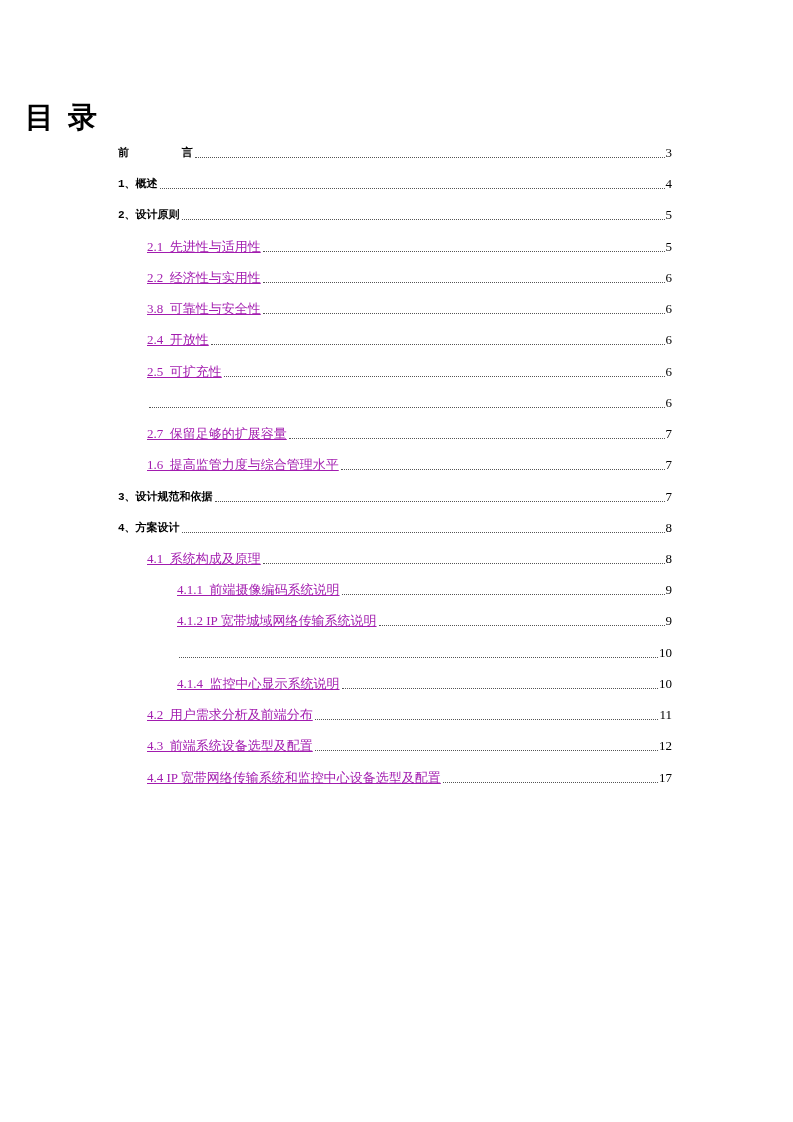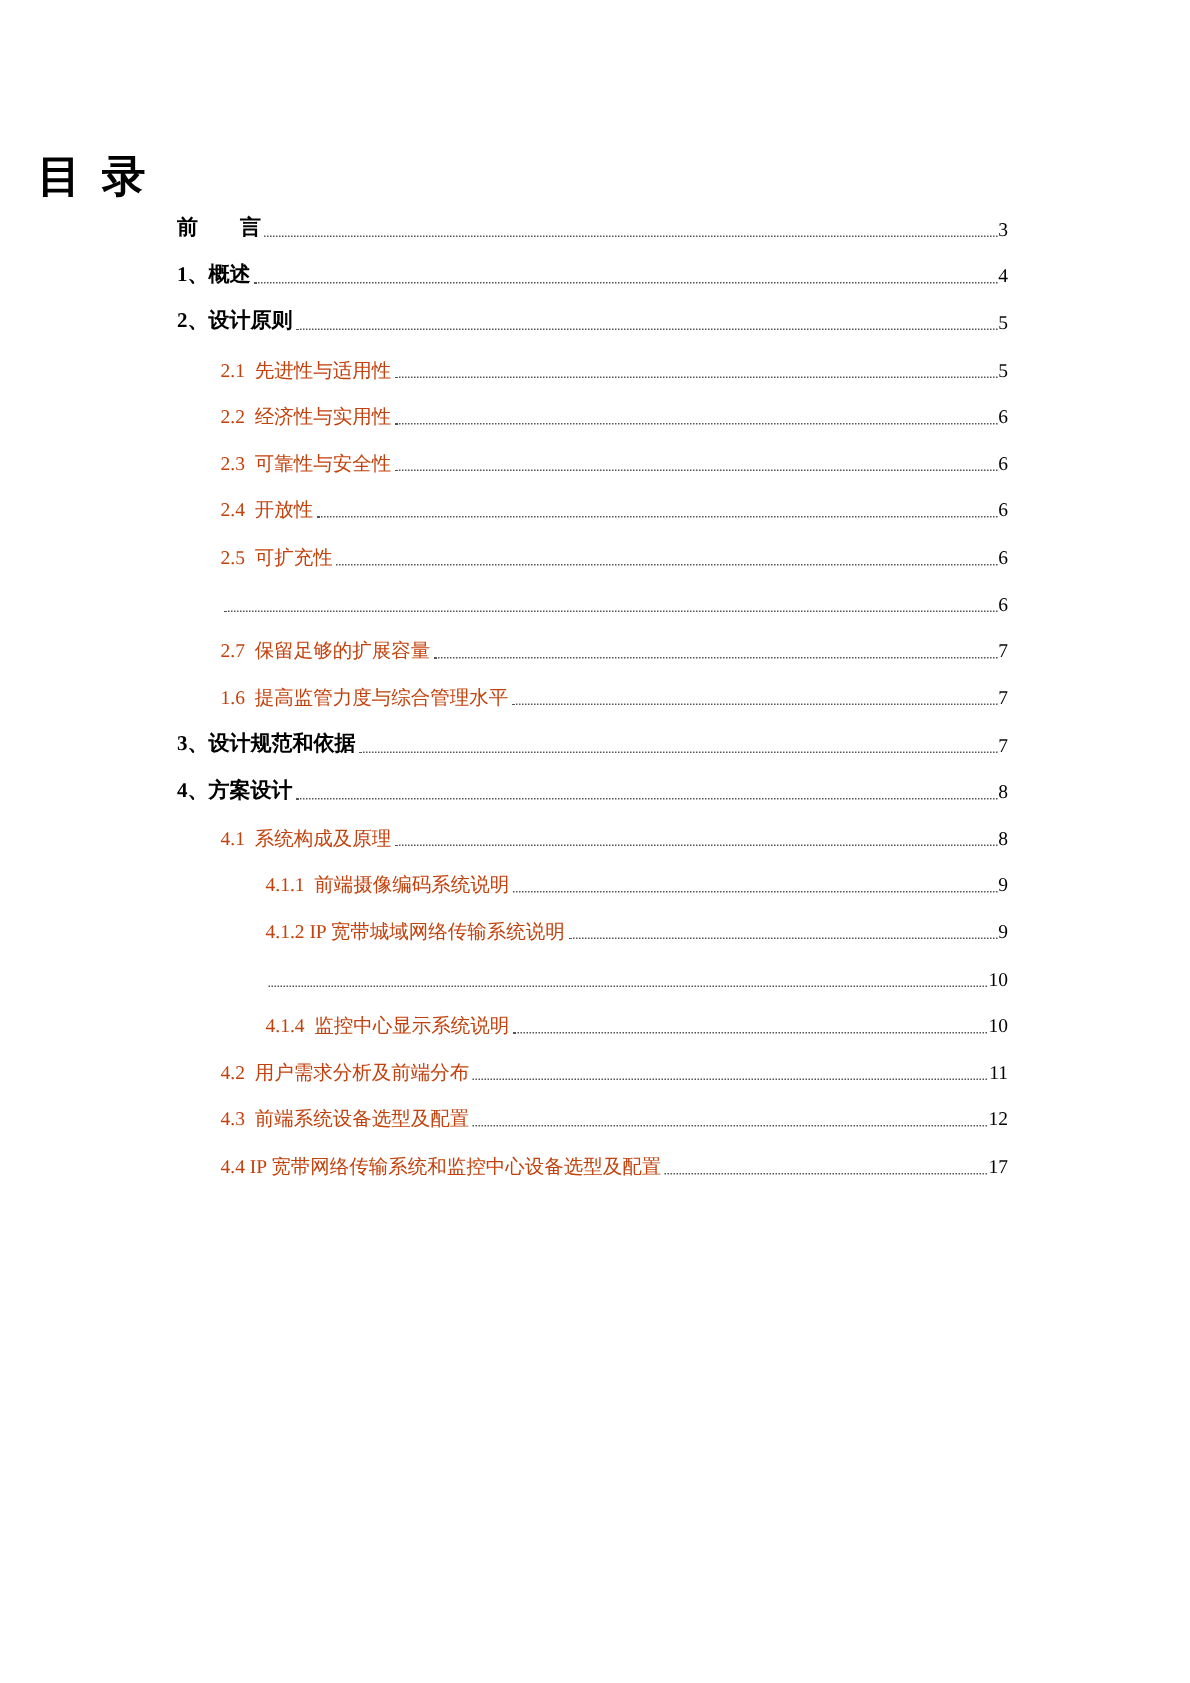--- a/index.html
+++ b/index.html
@@ -9,22 +9,22 @@
   .title { position: absolute; top: 98px; left: 15px; width: 793px; text-align: left;
            font-size: 29px; font-weight: bold; letter-spacing: 14px; line-height: 38px;
            font-family: "DejaVu Sans", "Liberation Sans", sans-serif; padding-left: 10px; }
   .toc { position: absolute; top: 143px; left: 0; width: 793px; }
   .row { position: absolute; height: 20px; display: flex; align-items: flex-end;
          font-size: 13px; line-height: 20px; right: 121px; }
   .row.l1 { left: 118px; font-weight: bold; }
   .row.l2 { left: 147px; }
   .row.l3 { left: 177px; }
   .label { white-space: pre; flex: 0 0 auto; }
-  .row.l1 .label { font-family: Liberation Serif, serif; font-size: 14px; }
-  .row.l2 .label, .row.l3 .label { color: #c2410c; }
+  .row.l1 .label { font-family: Liberation Mono, monospace; font-size: 11px; }
+  .row.l2 .label, .row.l3 .label { color: #a21caf; text-decoration: underline; }
   .leader { flex: 1 1 auto; margin: 0 1px 5px 2px; border-bottom: 1.4px dotted #555; height: 0; }
   .page-num { flex: 0 0 auto; text-align: right; font-weight: normal; font-size: 13px; }
 </style>
 </head>
 <body>
 
 <div class="page">
   <div class="title">目录</div>
 
   <div class="toc">
@@ -47,21 +47,21 @@
       <span class="label">2.1  先进性与适用性</span>
       <span class="leader"></span>
       <span class="page-num">5</span>
     </div>
     <div class="row l2" style="top:125px">
       <span class="label">2.2  经济性与实用性</span>
       <span class="leader"></span>
       <span class="page-num">6</span>
     </div>
     <div class="row l2" style="top:156px">
-      <span class="label">2.3  可靠性与安全性</span>
+      <span class="label">3.8  可靠性与安全性</span>
       <span class="leader"></span>
       <span class="page-num">6</span>
     </div>
     <div class="row l2" style="top:187px">
       <span class="label">2.4  开放性</span>
       <span class="leader"></span>
       <span class="page-num">6</span>
     </div>
     <div class="row l2" style="top:219px">
       <span class="label">2.5  可扩充性</span>

